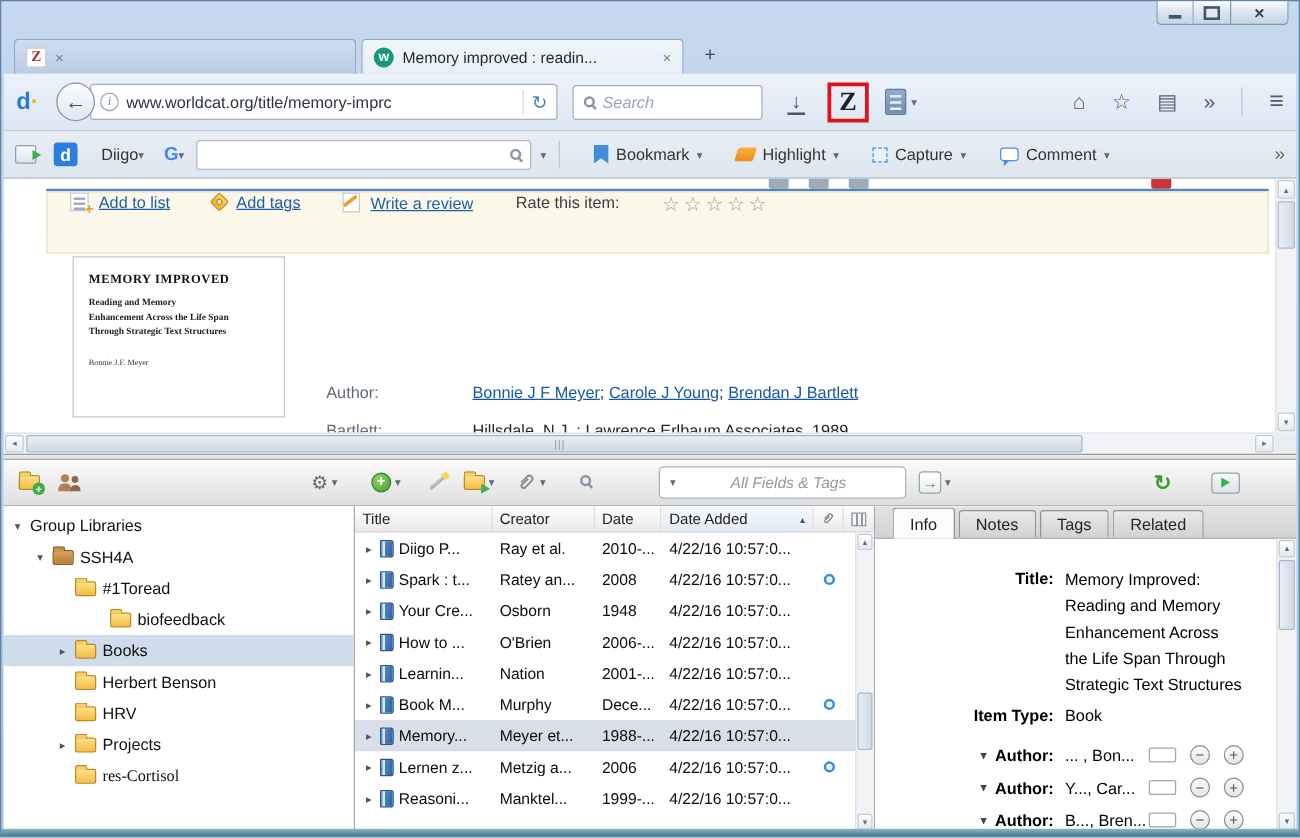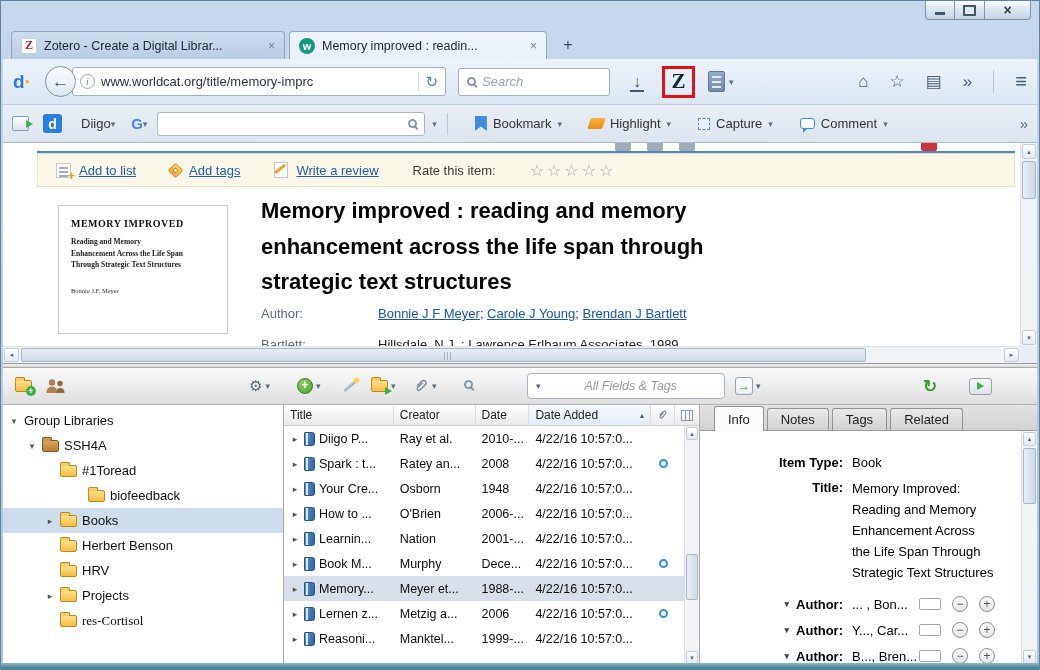--- a/index.html
+++ b/index.html
@@ -73,21 +73,21 @@
 .dgic-2{width:12px;height:12px;border:1.5px dashed #4a90d9;background:#eaf3fc}
 .dgic-3{width:15px;height:11px;background:#fff;border:1.5px solid #4a90d9;border-radius:3px;position:relative}
 .dgic-3::after{content:'';position:absolute;left:2px;bottom:-5px;border-top:5px solid #4a90d9;border-right:5px solid transparent}
 .dg-over{margin-left:auto;color:#5b6b7c;font-size:15px}
 
 .content{position:absolute;top:142px;left:2px;right:2px;height:220px;background:#fff;overflow:hidden}
 .frags{position:absolute;left:612px;top:0;display:flex;gap:16px;height:8px}
 .fg{width:16px;height:8px;background:#9fabb7;border-radius:0 0 2px 2px}
 .fg.red{background:#c9353a;margin-left:210px}
 .blueline{position:absolute;top:8px;left:34px;right:22px;height:2px;background:#4f86c4}
-.astrip{position:absolute;top:10px;left:34px;right:22px;height:34px;background:#fbf7e9;border:1px solid #e7dfc6;display:flex;align-items:center;padding:0 18px;gap:34px;font-size:13px}
+.astrip{position:absolute;top:10px;left:34px;right:22px;height:50px;background:#fbf7e9;border:1px solid #e7dfc6;display:flex;align-items:flex-start;padding:0 18px;gap:34px;font-size:13px}
 .alink{display:flex;align-items:center;gap:8px}
 .alink a{color:#1f5fa9;text-decoration:underline}
 .ic-list{width:15px;height:15px;background:#fff;border:1px solid #c9c9c9;position:relative;flex:none}
 .ic-list::before{content:'';position:absolute;left:2px;right:2px;top:3px;height:2px;background:#9db0c0;box-shadow:0 4px 0 #9db0c0,0 8px 0 #9db0c0}
 .ic-list::after{content:'+';position:absolute;right:-5px;bottom:-6px;color:#e8a020;font-weight:bold;font-size:12px}
 .ic-tag{width:11px;height:11px;background:linear-gradient(#ffd34e,#f0a82e);border:1px solid #c8881d;transform:rotate(45deg);border-radius:2px;position:relative;flex:none}
 .ic-tag::before{content:'';position:absolute;left:2px;top:2px;width:3px;height:3px;border-radius:50%;background:#fff;border:1px solid #c8881d}
 .ic-review{width:14px;height:16px;background:#fff;border:1px solid #c9c9c9;position:relative;flex:none}
 .ic-review::after{content:'';position:absolute;left:1px;bottom:3px;width:13px;height:3px;background:#f0a030;transform:rotate(-38deg);transform-origin:left bottom;border-radius:1px}
 .rate{color:#3c3c3c}
@@ -211,21 +211,20 @@
         </div>
       <div class="wbtn close">
           <span>×</span>
         </div>
     </div>
   </div>
 
   <div class="tabbar">
     <div class="tab t1">
       <span class="fav fav-z">Z</span>
-      <span class="lbl">Zotero - Create a Digital Librar...</span>
       <span class="tclose">×</span>
     </div>
     <div class="tab t2">
       <span class="fav fav-w">w</span>
       <span class="lbl">Memory improved : readin...</span>
       <span class="tclose">×</span>
     </div>
     <div class="newtab">+</div>
   </div>
 
@@ -329,21 +328,20 @@
           <span>☆</span>
         </span>
     </div>
 
     <div class="cover">
       <div class="cv-t">MEMORY IMPROVED</div>
       <div class="cv-s">Reading and Memory Enhancement Across the Life Span Through Strategic Text Structures</div>
       <div class="cv-b">Bonnie J.F. Meyer</div>
     </div>
 
-    <div class="ptitle">Memory improved : reading and memory enhancement across the life span through strategic text structures</div>
 
     <div class="prow author">
       <span class="plab">Author:</span>
       <span class="plinks"><a>Bonnie J F Meyer</a><span class="sep">; </span><a>Carole J Young</a><span class="sep">; </span><a>Brendan J Bartlett</a></span>
     </div>
     <div class="prow pub">
       <span class="plab">Bartlett:</span>
       <span class="pval">Hillsdale, N.J. : Lawrence Erlbaum Associates, 1989</span>
     </div>
 
@@ -686,32 +684,32 @@
 
       <div class="zipane">
         <div class="iptabs">
             <div class="iptab active">Info</div>
             <div class="iptab">Notes</div>
             <div class="iptab">Tags</div>
             <div class="iptab">Related</div>
           </div>
         <div class="ipbody">
           <div class="frow">
-            <span class="flab">Item Type:</span>
-            <span class="fval">Book</span>
-          </div>
-          <div class="frow">
             <span class="flab">Title:</span>
             <span class="fval">
                 <div class="tl">Memory Improved:</div>
                 <div class="tl">Reading and Memory</div>
                 <div class="tl">Enhancement Across</div>
                 <div class="tl">the Life Span Through</div>
                 <div class="tl">Strategic Text Structures</div>
               </span>
+          </div>
+          <div class="frow">
+            <span class="flab">Item Type:</span>
+            <span class="fval">Book</span>
           </div>
           <div class="crps">
               <div class="crp">
     <span class="cl">
       <span class="twy2">▾</span>
       <span>Author:</span>
     </span>
     <span class="cv">... , Bon...</span>
     <span class="abox"></span>
     <span class="cbtn minus">−</span>

